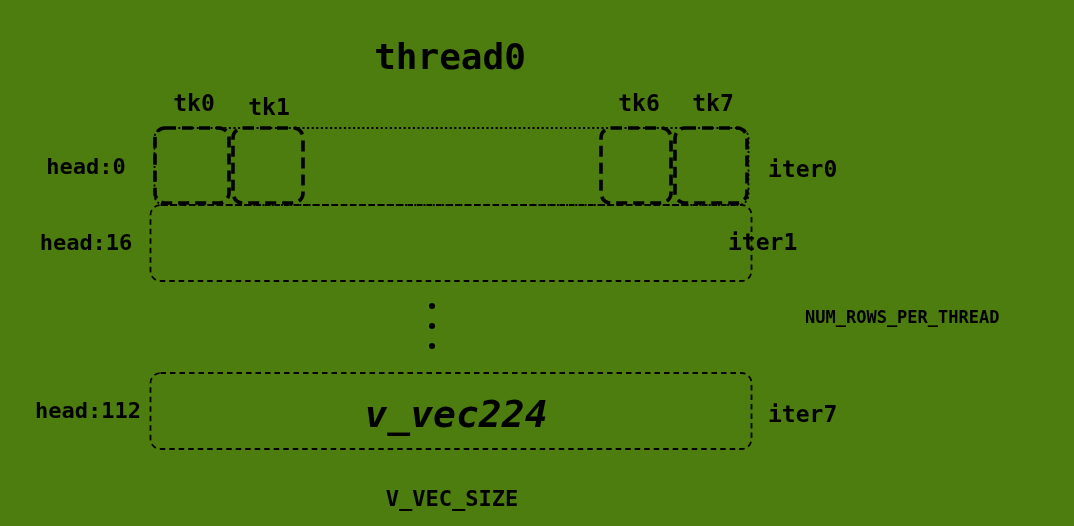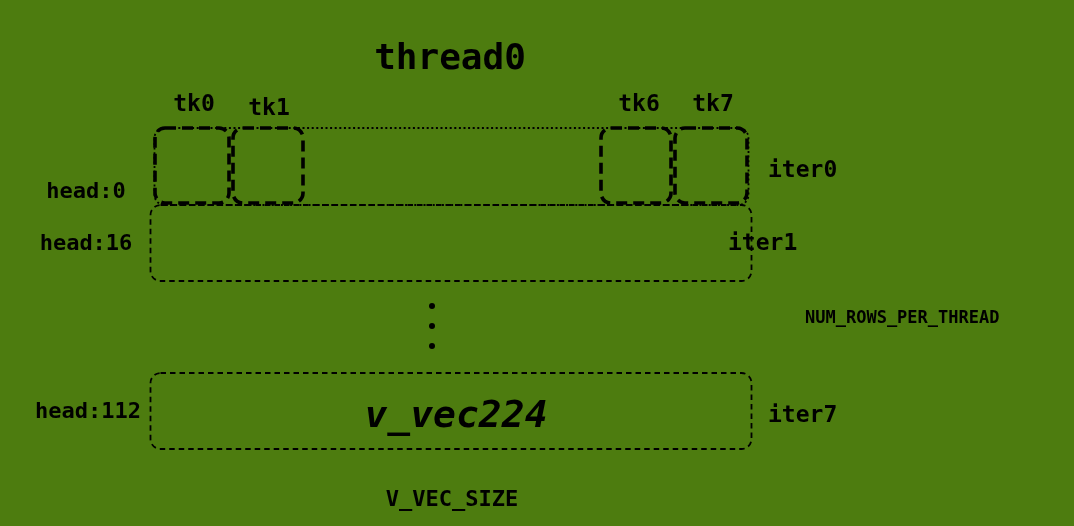--- a/index.html
+++ b/index.html
@@ -30,21 +30,21 @@
     <rect x="675" y="128" width="72" height="75" rx="10" fill="none" stroke="#000" stroke-width="3.6" stroke-dasharray="11 6"></rect>
   </svg>
 
   <div class="lbl title ctr" style="left:450px;top:39px;">thread0</div>
 
   <div class="lbl tk ctr" style="left:194px;top:92px;">tk0</div>
   <div class="lbl tk ctr" style="left:269px;top:96px;">tk1</div>
   <div class="lbl tk ctr" style="left:639px;top:92px;">tk6</div>
   <div class="lbl tk ctr" style="left:713px;top:92px;">tk7</div>
 
-  <div class="lbl sm ctr" style="left:86px;top:156px;margin-top:24px;">head:0</div>
+  <div class="lbl sm ctr" style="left:86px;top:156px;">head:0</div>
   <div class="lbl sm ctr" style="left:86px;top:232px;">head:16</div>
   <div class="lbl sm ctr" style="left:88px;top:400px;">head:112</div>
 
   <div class="lbl vec ctr" style="left:456px;top:395px;">v_vec224</div>
 
   <div class="lbl md" style="left:768px;top:158px;">iter0</div>
   <div class="lbl md" style="left:728px;top:231px;">iter1</div>
   <div class="lbl md" style="left:768px;top:403px;">iter7</div>
 
   <div class="dots" style="left:429px;top:303px;">

